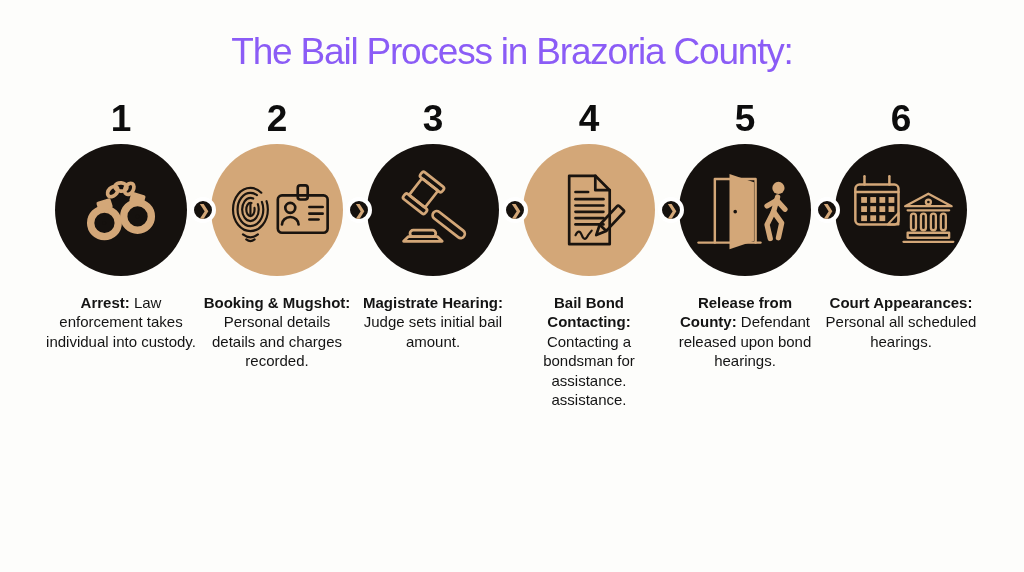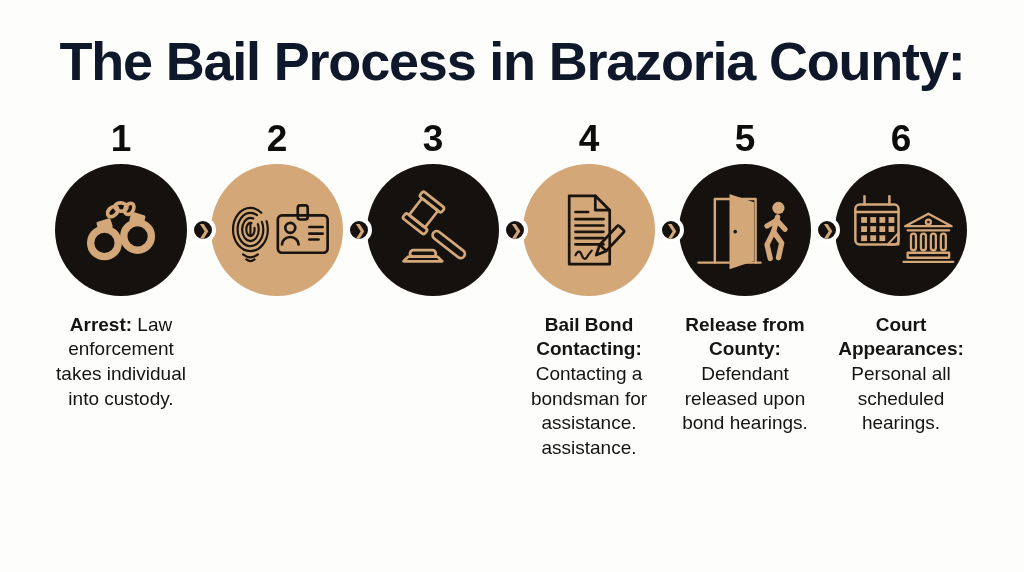--- a/index.html
+++ b/index.html
@@ -11,25 +11,25 @@
   body{
     background:var(--background);
     font-family:"Liberation Sans", sans-serif;
     color:var(--text);
     overflow:hidden;
   }
   .canvas{position:relative;width:1024px;height:572px;background:var(--background)}
   .title{
     margin-top:30px;
     text-align:center;
-    font-weight:bold;
-    font-size:54px;
+    font-weight:normal;
+    font-size:37px;
     line-height:1.18;
     letter-spacing:-1.2px;
-    color:#0f172a;
+    color:#8b5cf6;
   }
   .steps{
     display:flex;
     justify-content:space-between;
     padding:0 46px 0 44px;
     margin-top:26px;
   }
   .step{
     width:154px;
     display:flex;
@@ -60,21 +60,21 @@
     z-index:3;
     display:flex;align-items:center;justify-content:center;
     color:var(--accent-tan);
     font-size:14px;font-weight:bold;line-height:1;
     padding-left:2px;
   }
   .step-text{
     margin-top:17px;
     width:152px;
     text-align:center;
-    font-size:19px;
+    font-size:15px;
     line-height:1.3;
     color:var(--text);
   }
   .step-text b{font-weight:bold}
   svg.icon{display:block}
   .stroke-tan{stroke:var(--accent-tan);fill:none;stroke-linecap:round;stroke-linejoin:round}
   .fill-tan{fill:var(--accent-tan)}
   .stroke-blk{stroke:var(--icon-black);fill:none;stroke-linecap:round;stroke-linejoin:round}
 </style>
 </head>
@@ -137,20 +137,21 @@
               <path d="M104 47 h16"></path>
               <path d="M104 55 h16"></path>
               <path d="M104 62 h11"></path>
             </g>
           </svg>
         </div>
         <div class="connector">
             <span>❯</span>
           </div>
       </div>
+      <p class="step-text"><b>Booking &amp; Mugshot:</b><span> Personal details details and charges recorded.</span></p>
     </div>
 
     <div class="step">
       <div class="step-number">3</div>
       <div class="circle-wrap">
         <div class="circle black">
           <svg class="icon" width="92" height="92" viewBox="0 0 100 100">
             <g class="stroke-tan" stroke-width="3">
               <g transform="rotate(38 40 31)">
                 <rect x="29" y="20" width="22" height="23" rx="2"></rect>
@@ -160,20 +161,21 @@
               <rect x="50" y="51" width="42" height="9" rx="4.5" transform="rotate(38 54 55)"></rect>
               <rect x="25" y="72" width="28" height="7" rx="3.5"></rect>
               <path d="M18 84 L23 79 H55 L60 84 Z"></path>
             </g>
           </svg>
         </div>
         <div class="connector">
             <span>❯</span>
           </div>
       </div>
+      <p class="step-text"><b>Magistrate Hearing:</b><span> Judge sets initial bail amount.</span></p>
     </div>
 
     <div class="step">
       <div class="step-number">4</div>
       <div class="circle-wrap">
         <div class="circle tan">
           <svg class="icon" width="90" height="90" viewBox="0 0 100 100">
             <g class="stroke-blk" stroke-width="3">
               <path d="M28 12 H57 L73 28 V88 H28 Z"></path>
               <path d="M57 12 V28 H73"></path>

